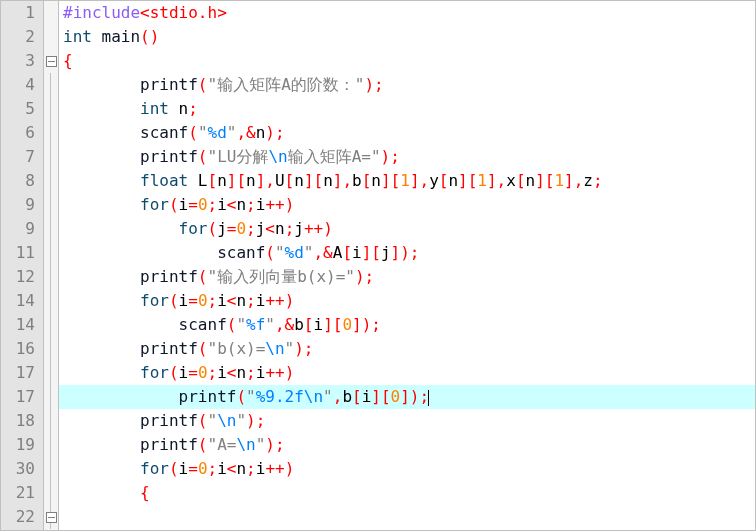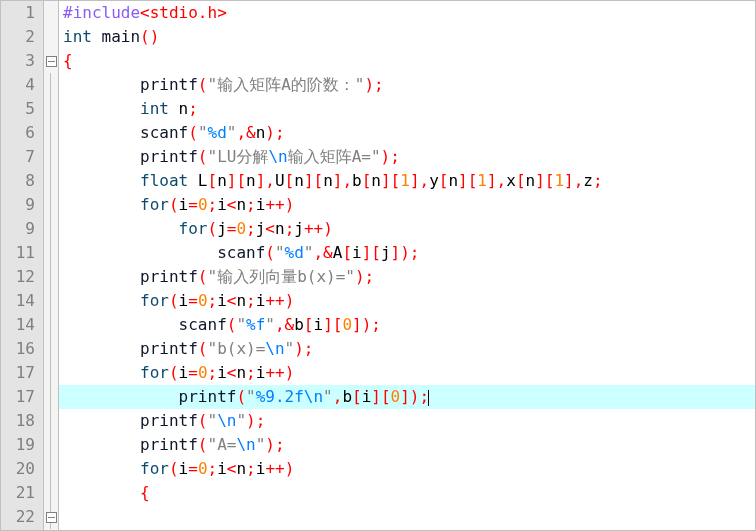--- a/index.html
+++ b/index.html
@@ -41,21 +41,21 @@
 <div class="ln">9</div>
 <div class="ln">11</div>
 <div class="ln">12</div>
 <div class="ln">14</div>
 <div class="ln">14</div>
 <div class="ln">16</div>
 <div class="ln">17</div>
 <div class="ln">17</div>
 <div class="ln">18</div>
 <div class="ln">19</div>
-<div class="ln">20</div>
+<div class="ln">30</div>
 <div class="ln">21</div>
 <div class="ln">22</div>
 </div>
 <div class="fold">
 <div></div>
       <div></div>
 <div>
         <span class="box"></span>
       </div>
 <div class="vline"></div>

